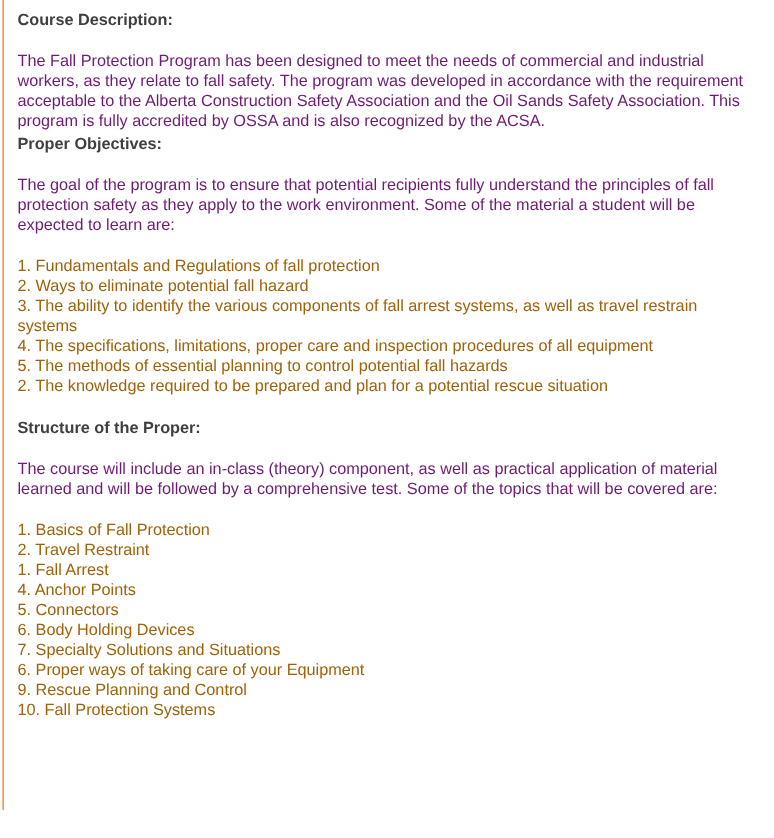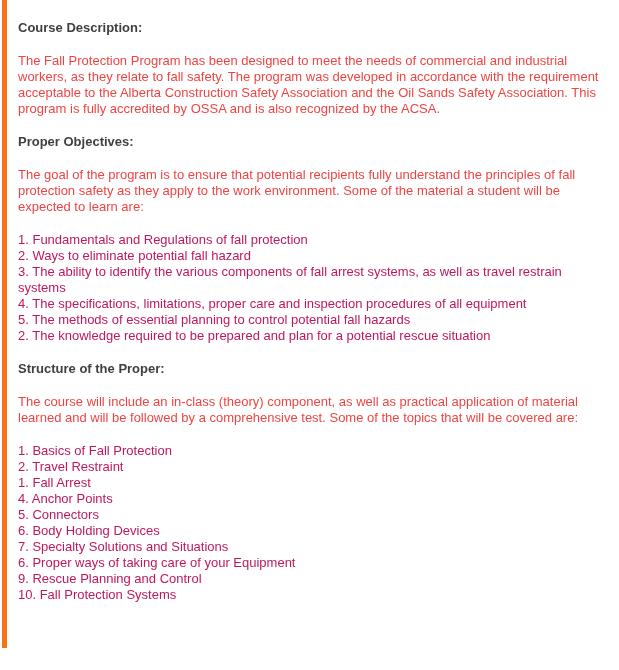--- a/index.html
+++ b/index.html
@@ -9,44 +9,44 @@
   }
   body {
     width: 619px;
     height: 670px;
     overflow: hidden;
     font-family: "Liberation Sans", "DejaVu Sans", sans-serif;
   }
   .page {
     box-sizing: border-box;
     margin-left: 2px;
-    border-left: 5px solid #f97316;
+    border-left: 1px solid #f97316;
     min-height: 648px;
-    padding: 20px 14px 0 11px;
+    padding: 8px 14px 0 11px;
     background: #ffffff;
     font-size: 13px;
     line-height: 16px;
     color: #666666;
   }
   .heading {
     margin: 0 0 17px 0;
     font-size: 13px;
     line-height: 16px;
     font-weight: bold;
     color: #3f3f3f;
   }
   .para {
-    margin: 17px 0;
-    color: #ef4444;
+    margin: 2px 0;
+    color: #701a75;
   }
   .list {
     margin: 17px 0;
   }
   .list-line {
-    color: #be185d;
+    color: #a16207;
   }
   section { margin: 0; }
 </style>
 </head>
 <body>
 
 <div class="page">
 
   <section>
     <div class="heading">Course Description:</div>

